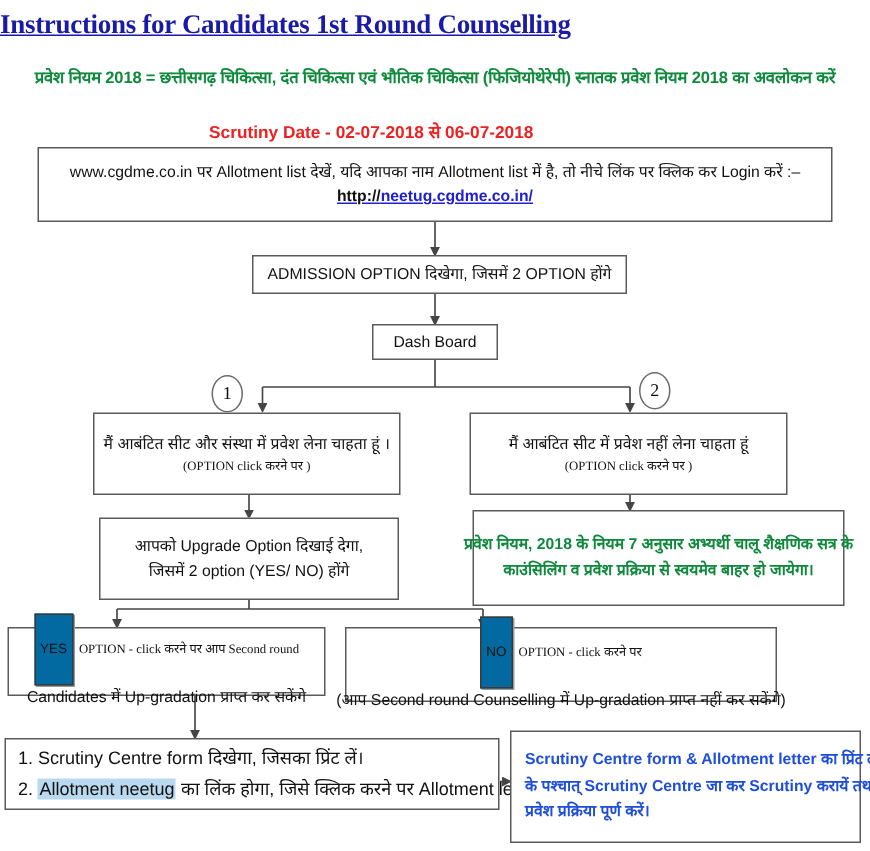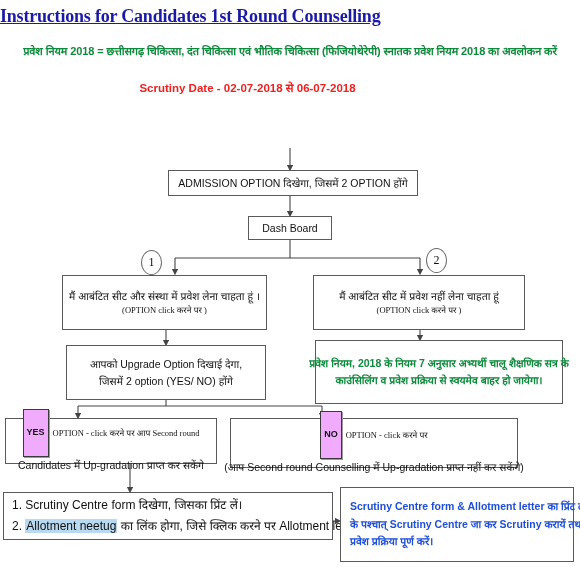--- a/index.html
+++ b/index.html
@@ -89,24 +89,24 @@
   #box-final{left:340px;top:487px;width:234px;height:75px;
     color:#1f4fd8;font-weight:bold;font-size:10.5px;line-height:1.7;
     align-items:flex-start;text-align:left;padding-left:9px;}
 
   
   .badge{
     display:inline-block;
     border:1px solid #3a3a3a;
     box-shadow:1px 1px 0 #9a9a9a;
     padding:17px 3px;
-    font-weight:bold;
+    font-weight:normal;
     font-size:9px;
     line-height:1.3;
-    background:#f0abfc;
+    background:#0369a1;
     vertical-align:middle;
     margin-right:4px;
   }
   .small-caps{font-size:8.5px;font-family:"Liberation Serif",serif;}
 
   
   .circle-num{
     position:absolute;
     width:19px;height:23px;
     border:1.2px solid #6a6a6a;
@@ -157,20 +157,24 @@
       <path d="M78,406 L322,406"></path>
       <path d="M78,406 L78,416" marker-end="url(#ah)"></path>
       <path d="M322,406 L322,416" marker-end="url(#ah)"></path>
 
       <path d="M130,464 L130,490" marker-end="url(#ah)"></path>
 
       <path d="M333,521 L338,521" marker-end="url(#ah)"></path>
     </g>
   </svg>
 
+  <div class="box" id="box-allotment">
+    <span class="ln ln1">www.cgdme.co.in पर Allotment list देखें, यदि आपका नाम Allotment list में है, तो नीचे लिंक पर क्लिक कर Login करें :–</span>
+    <span class="ln lnk"><span class="proto">http://</span><span>neetug.cgdme.co.in/</span></span>
+  </div>
 
   <div class="box" id="box-admission">
     <span class="ln">ADMISSION OPTION दिखेगा, जिसमें 2 OPTION होंगे</span>
   </div>
 
   <div class="box" id="box-dashboard">
     <span class="ln">Dash Board</span>
   </div>
 
   <div class="circle-num" id="circ1">1</div>

